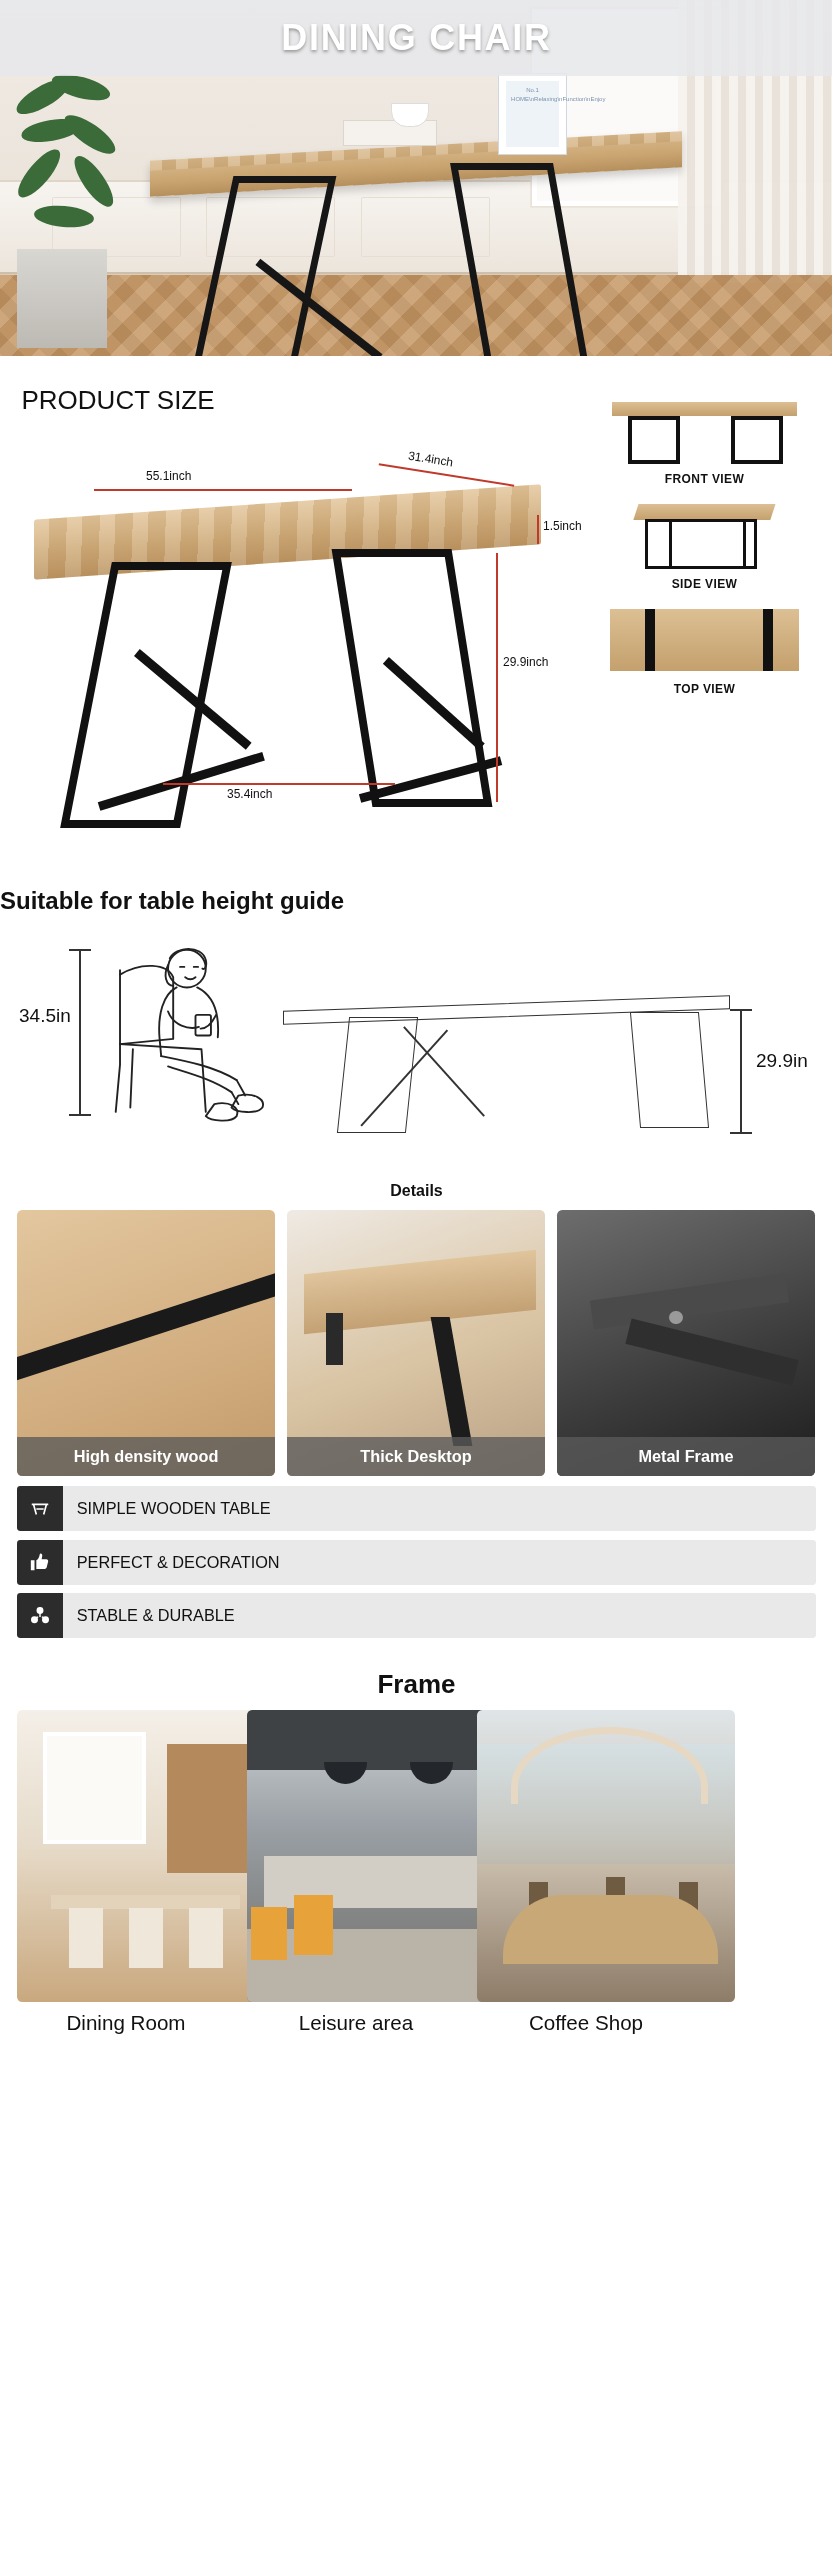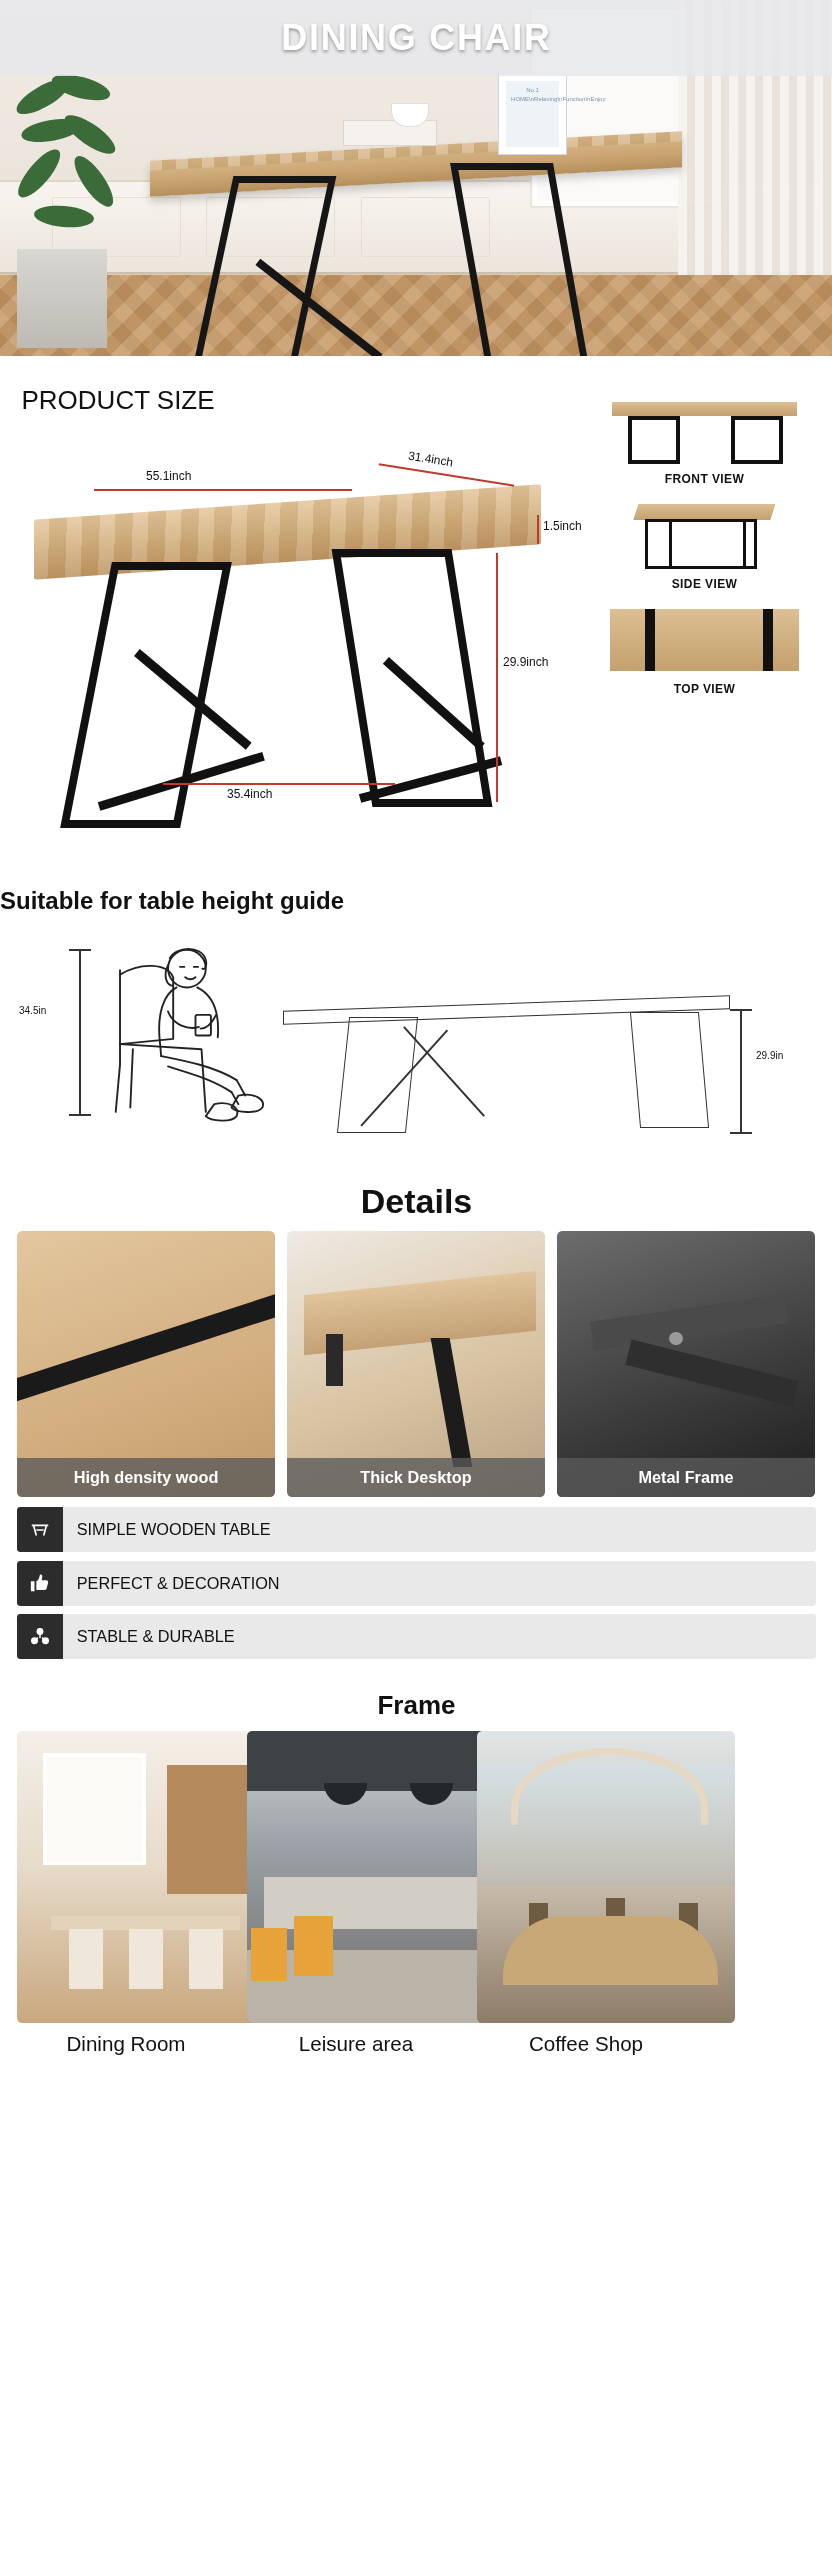--- a/index.html
+++ b/index.html
@@ -166,33 +166,33 @@
   
   .height-guide { position:relative; height:283px; }
   .height-guide h2 {
     text-align:left; font-size:24px; margin:15.5px 0 8.6px 0;
   }
   .hg-canvas { position:relative; width:833px; height:215px; }
   .hg-person {
     position:absolute; left:94px; top:13px; width:215px; height:193px;
   }
   .hg-line { position:absolute; background:#333; }
-  .hg-label { position:absolute; font-size:10px; color:#111; }
+  .hg-label { position:absolute; font-size:19px; color:#111; }
   .hg-table-top {
     position:absolute; left:283px; top:80px; width:447px; height:13.7px;
     border:1.7px solid #333; background:#fff; transform: skewY(-2deg);
   }
   .hg-leg { position:absolute; border:1.7px solid #333; }
   .hg-l1 { left:343px; top:94px; width:69px; height:116px; transform:skewX(-6deg);}
   .hg-l2 { left:635px; top:89px; width:69px; height:116px; transform:skewX(5deg);}
   .hg-diag { position:absolute; background:#333; height:1.7px; transform-origin:left center;}
 
   
   .details { position:relative; padding-bottom:12px; }
-  .details h2 { text-align:center; font-size:34px; margin:12px 0 10.3px 0; }
+  .details h2 { text-align:center; font-size:16px; margin:12px 0 10.3px 0; }
   .detail-row { display:flex; gap:12px; padding:0 17px; }
   .detail-card {
     position:relative; width:258px; height:266px; overflow:hidden;
     border-radius:5.2px;
   }
   .dc1 { background: linear-gradient(160deg,#e3c79f 0%, #cfa97a 70%, #c09a6a 100%); }
   .dc2 { background: linear-gradient(160deg,#efeae4 0%, #d9c4a3 55%, #b9a184 100%); }
   .dc3 { background: linear-gradient(160deg,#6d6d6d 0%, #3b3b3b 60%, #1d1d1d 100%); }
   .dc-band {
     position:absolute; left:0; bottom:0; width:100%; height:39px;

